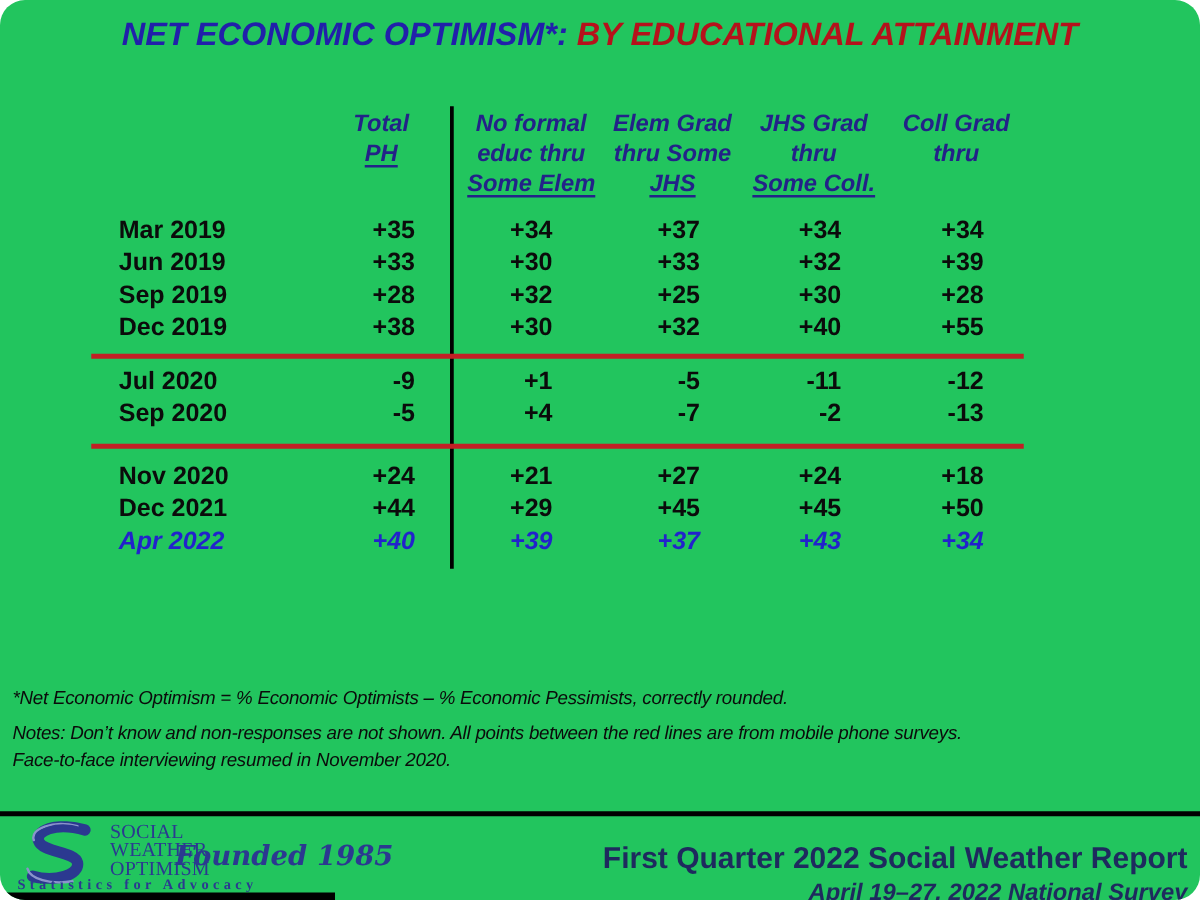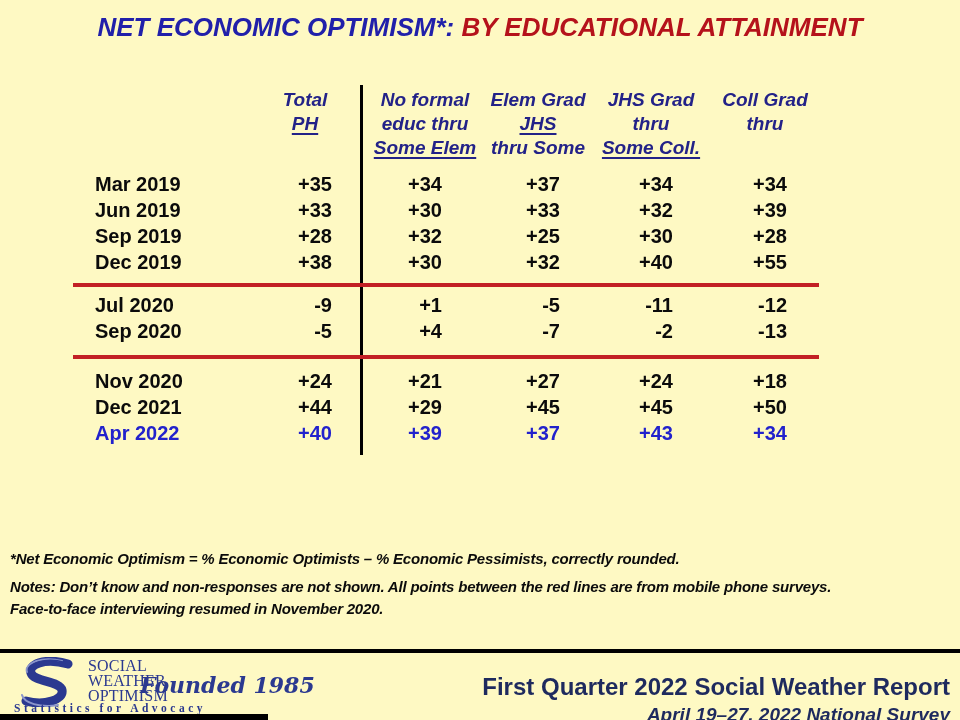--- a/index.html
+++ b/index.html
@@ -1,18 +1,19 @@
 <!DOCTYPE html>
 <html><head>
 <meta charset="utf-8">
 <style>
   html,body{margin:0;padding:0;background:#fff;}
   .slide{
-    position:relative;width:960px;height:720px;background:#fef9c3;overflow:hidden;
+    position:relative;width:960px;height:720px;background:#22c55e;overflow:hidden;
     font-family:"Liberation Sans",sans-serif;
+    border-radius:20px;
   }
   
   .title{
     position:absolute;top:12px;left:0;width:960px;text-align:center;
     font-size:26px;font-weight:700;font-style:italic;letter-spacing:0px;white-space:nowrap;
   }
   .t-blue{color:#2120AA;}
   .t-red{color:#B5121B;}
 
   
@@ -32,26 +33,26 @@
   
   .grp{position:absolute;left:0;width:899px;}
   .row{position:relative;height:26px;font-size:20px;font-weight:700;color:#0b0b0b;}
   .row span{position:absolute;top:0;line-height:26px;}
   .lbl{left:95px;width:150px;text-align:left;}
   .c1{left:232px;width:100px;text-align:right;}
   .c2{left:342px;width:100px;text-align:right;}
   .c3{left:460px;width:100px;text-align:right;}
   .c4{left:573px;width:100px;text-align:right;}
   .c5{left:687px;width:100px;text-align:right;}
-  .row.blue{color:#2222CC;}
+  .row.blue{color:#2222CC;font-style:italic;}
 
   
   .fnote{
     position:absolute;left:10px;width:945px;color:#0b0b0b;
-    font-size:15px;font-weight:700;font-style:italic;letter-spacing:-0.2px;white-space:nowrap;
+    font-size:15px;font-weight:400;font-style:italic;letter-spacing:-0.2px;white-space:nowrap;
   }
   .fn-def{top:550px;}
   .fn-n1{top:578px;}
   .fn-n2{top:600px;}
 
   
   .footer-line{position:absolute;left:0;top:649px;width:960px;height:4px;background:#000;}
   .bottom-bar{position:absolute;left:0;top:714px;width:268px;height:6px;background:#000;}
 
   .logo-box{position:absolute;left:12px;top:656px;width:330px;height:60px;}
@@ -86,22 +87,22 @@
     <span class="hl">Total</span>
     <span class="hl u">PH</span>
   </div>
   <div class="hcol" style="left:365px">
     <span class="hl">No formal</span>
     <span class="hl">educ thru</span>
     <span class="hl u">Some Elem</span>
   </div>
   <div class="hcol" style="left:478px">
     <span class="hl">Elem Grad</span>
+    <span class="hl">thru Some</span>
     <span class="hl u">JHS</span>
-    <span class="hl">thru Some</span>
   </div>
   <div class="hcol" style="left:591px">
     <span class="hl">JHS Grad</span>
     <span class="hl">thru</span>
     <span class="hl u">Some Coll.</span>
   </div>
   <div class="hcol" style="left:705px">
     <span class="hl">Coll Grad</span>
     <span class="hl">thru</span>
   </div>

